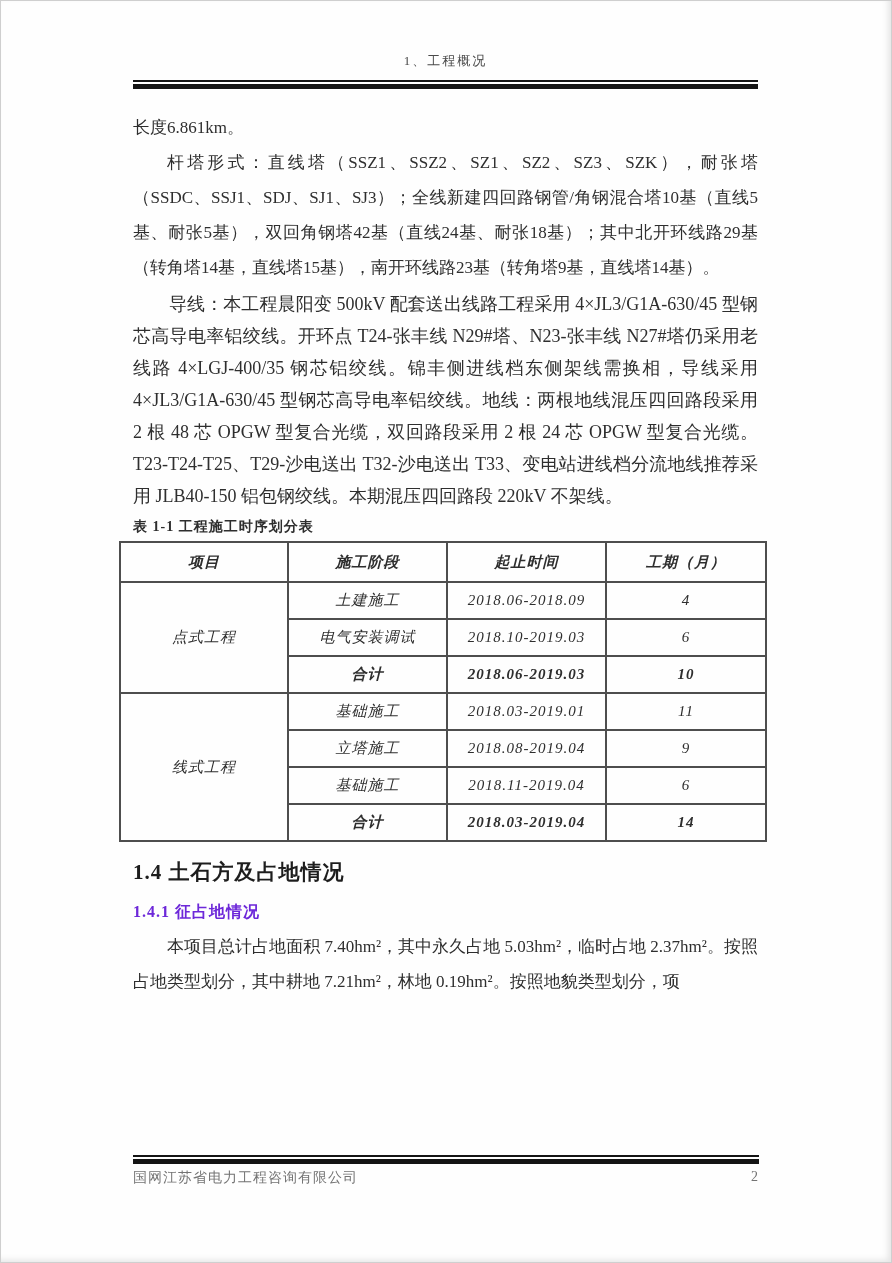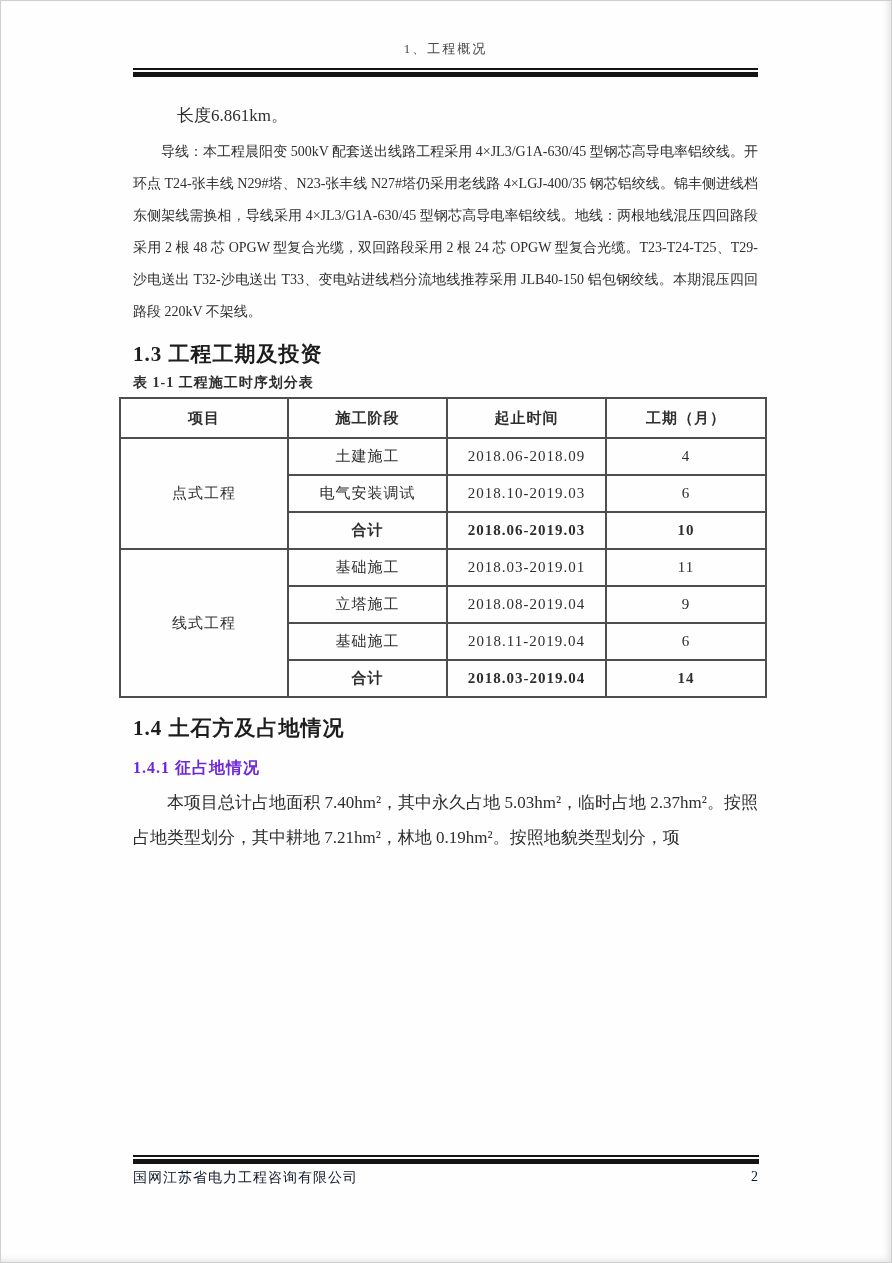--- a/index.html
+++ b/index.html
@@ -10,41 +10,41 @@
     background:#fefefe;
     font-family:"Liberation Serif","DejaVu Serif",serif;
     color:#2e2e2e;
     overflow:hidden;
     box-shadow:inset 0 0 0 1px #cfcfcf, inset -4px -3px 6px rgba(0,0,0,.10);
   }
   .content { position:absolute; left:133px; width:625px; top:0; }
 
   
   .running-header {
-    margin-top:40px;
+    margin-top:52px;
     text-align:center;
     font-size:13px;
     color:#4a4a4a;
     letter-spacing:2px;
   }
   .dbl-rule { margin-top:10px; }
   .dbl-rule .thin { height:0; border-top:2px solid #141414; }
   .dbl-rule .thick { height:5px; background:#141414; margin-top:2px; }
 
   
   .para {
     font-size:17px;
     line-height:35px;
     text-align:justify;
     margin:0;
   }
   .para.indent { text-indent:2em; }
-  .para.first { margin-top:21px;margin-left:44px; }
+  .para.first { margin-top:21px; }
   .para.small {
-    font-size:14px;
+    font-size:18px;
     line-height:32px;
     margin-top:3px;
   }
 
   
   .h-sect {
     font-size:21px;
     font-weight:bold;
     color:#1d1d1d;
     margin:12px 0 6px 0;
@@ -58,21 +58,21 @@
     letter-spacing:1px;
   }
 
   
   .tbl-caption {
     font-weight:bold;
     font-size:14px;
     margin:6px 0 5px 0;
     letter-spacing:1px;
   }
-  .tbl-wrap { margin-left:-14px; width:673px; }
+  .tbl-wrap { margin-left:-14px; width:673px;font-style:italic; }
   table.schedule {
     width:646px;
     border-collapse:collapse;
     table-layout:fixed;
     font-size:15px;
   }
   table.schedule th, table.schedule td {
     border:2px solid #4e4e4e;
     text-align:center;
     vertical-align:middle;
@@ -80,41 +80,41 @@
     height:35px;
     letter-spacing:1px;
   }
   table.schedule th { height:38px; font-size:15px; font-weight:bold; }
   table.schedule td.bold { font-weight:bold; }
 
   
   .footer { position:absolute; left:133px; width:626px; top:1155px; }
   .footer-text {
     display:flex; justify-content:space-between;
-    font-size:14px; color:#0f172a;
+    font-size:14px; color:#737373;
     margin-top:5px;
     letter-spacing:1px;
   }
 </style>
 </head>
 <body>
 
 <div class="page">
   <div class="content">
 
     <div class="running-header">1、工程概况</div>
     <div class="dbl-rule">
       <div class="thin"></div>
       <div class="thick"></div>
     </div>
 
     <p class="para first">长度6.861km。</p>
+    <p class="para indent">杆塔形式：直线塔（SSZ1、SSZ2、SZ1、SZ2、SZ3、SZK），耐张塔（SSDC、SSJ1、SDJ、SJ1、SJ3）；全线新建四回路钢管/角钢混合塔10基（直线5基、耐张5基），双回角钢塔42基（直线24基、耐张18基）；其中北开环线路29基（转角塔14基，直线塔15基），南开环线路23基（转角塔9基，直线塔14基）。</p>
     <p class="para small indent">导线：本工程晨阳变 500kV 配套送出线路工程采用 4×JL3/G1A-630/45 型钢芯高导电率铝绞线。开环点 T24-张丰线 N29#塔、N23-张丰线 N27#塔仍采用老线路 4×LGJ-400/35 钢芯铝绞线。锦丰侧进线档东侧架线需换相，导线采用 4×JL3/G1A-630/45 型钢芯高导电率铝绞线。地线：两根地线混压四回路段采用 2 根 48 芯 OPGW 型复合光缆，双回路段采用 2 根 24 芯 OPGW 型复合光缆。T23-T24-T25、T29-沙电送出 T32-沙电送出 T33、变电站进线档分流地线推荐采用 JLB40-150 铝包钢绞线。本期混压四回路段 220kV 不架线。</p>
 
-    <div class="h-sect">1.3 工程工期及投资</div>
 
     <div class="tbl-caption">表 1-1 工程施工时序划分表</div>
     <div class="tbl-wrap">
       <table class="schedule">
         <colgroup>
           <col style="width:168px">
             <col style="width:159px">
           <col style="width:159px">
             <col style="width:160px">
         </colgroup>

